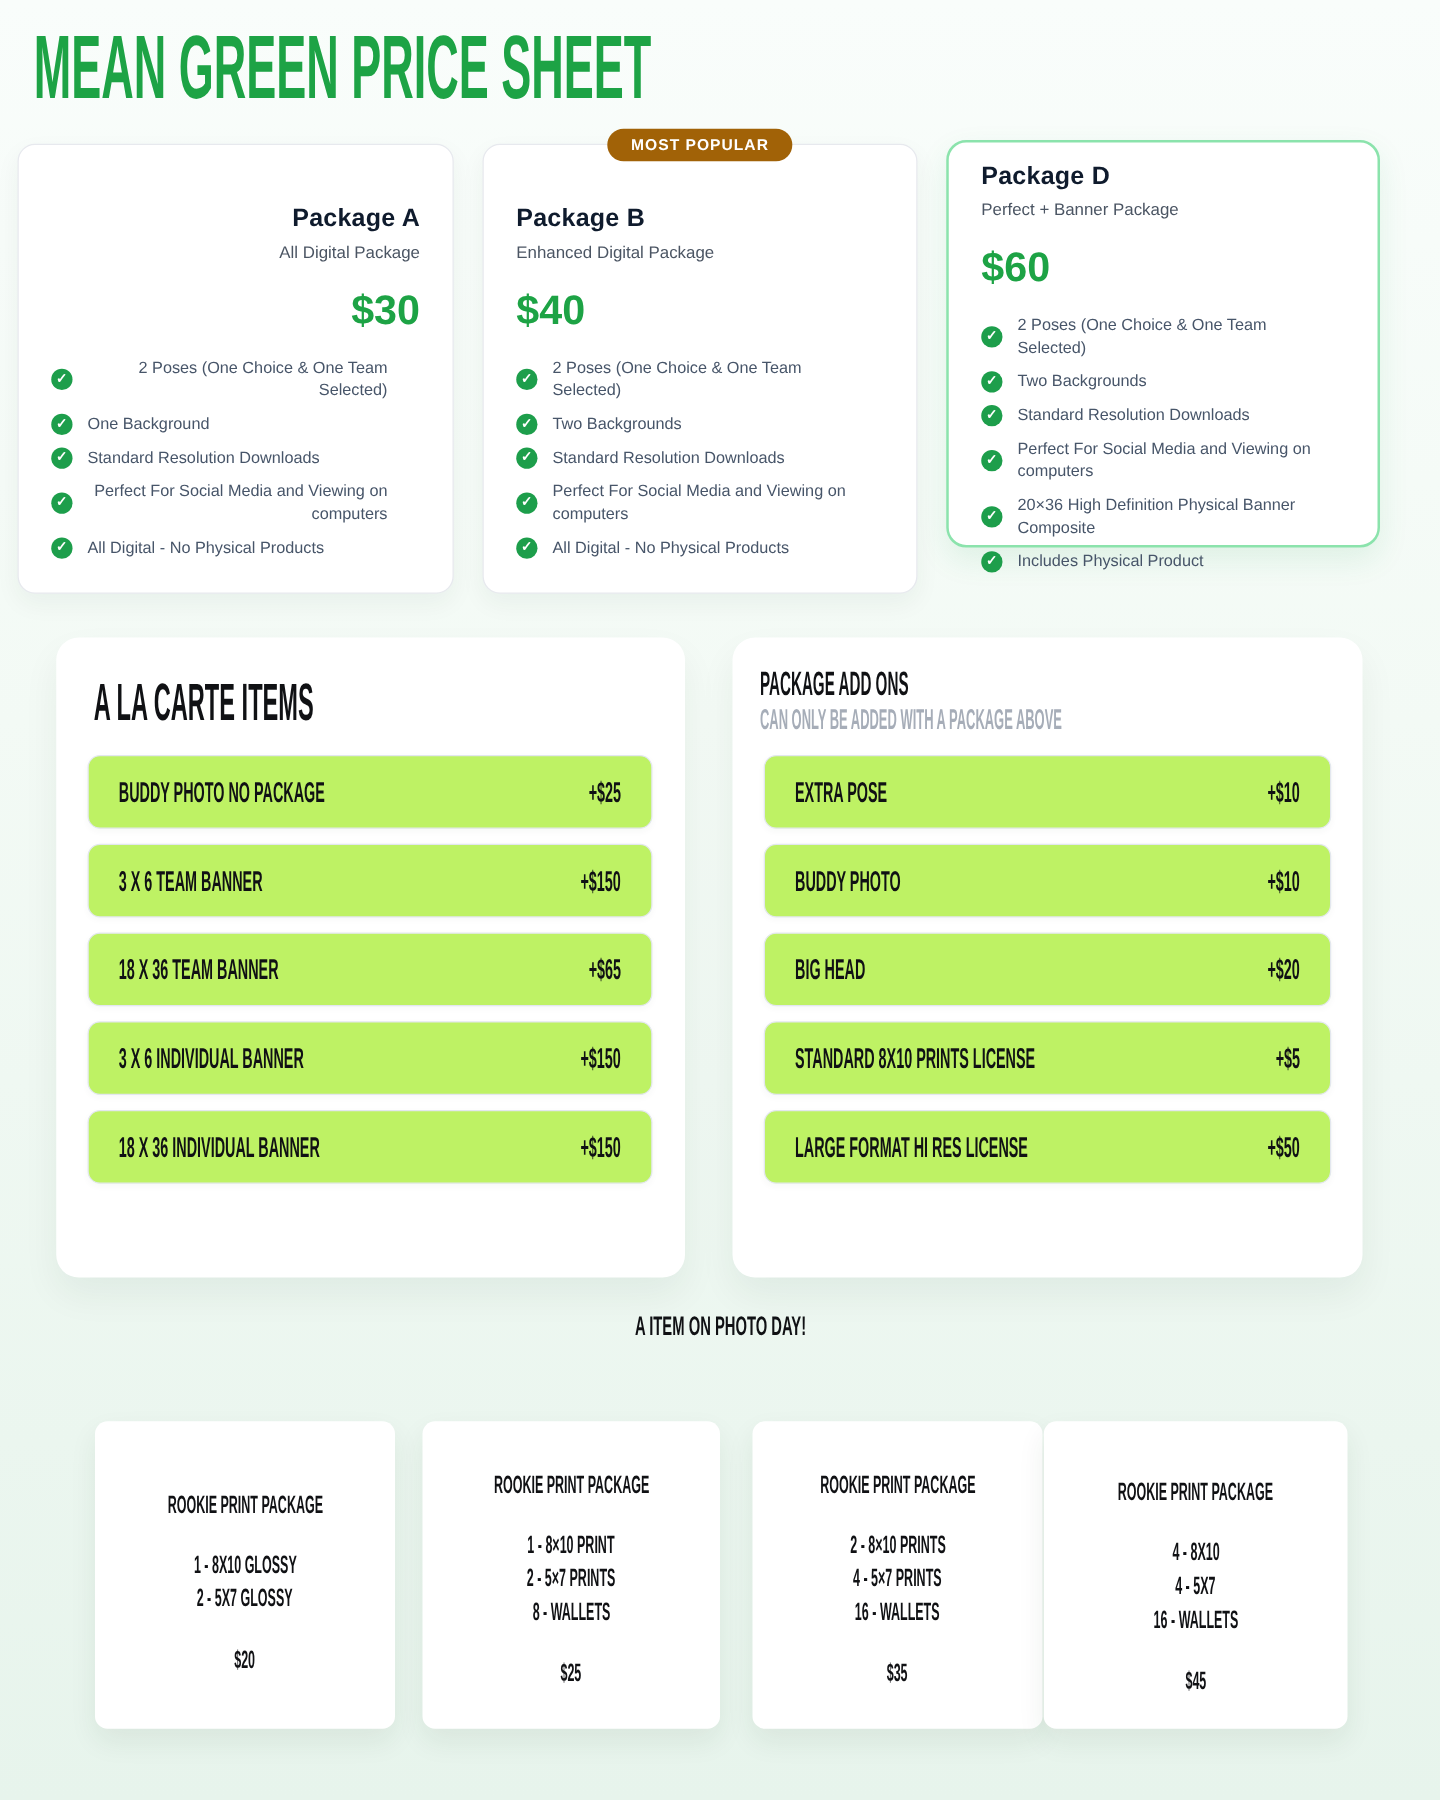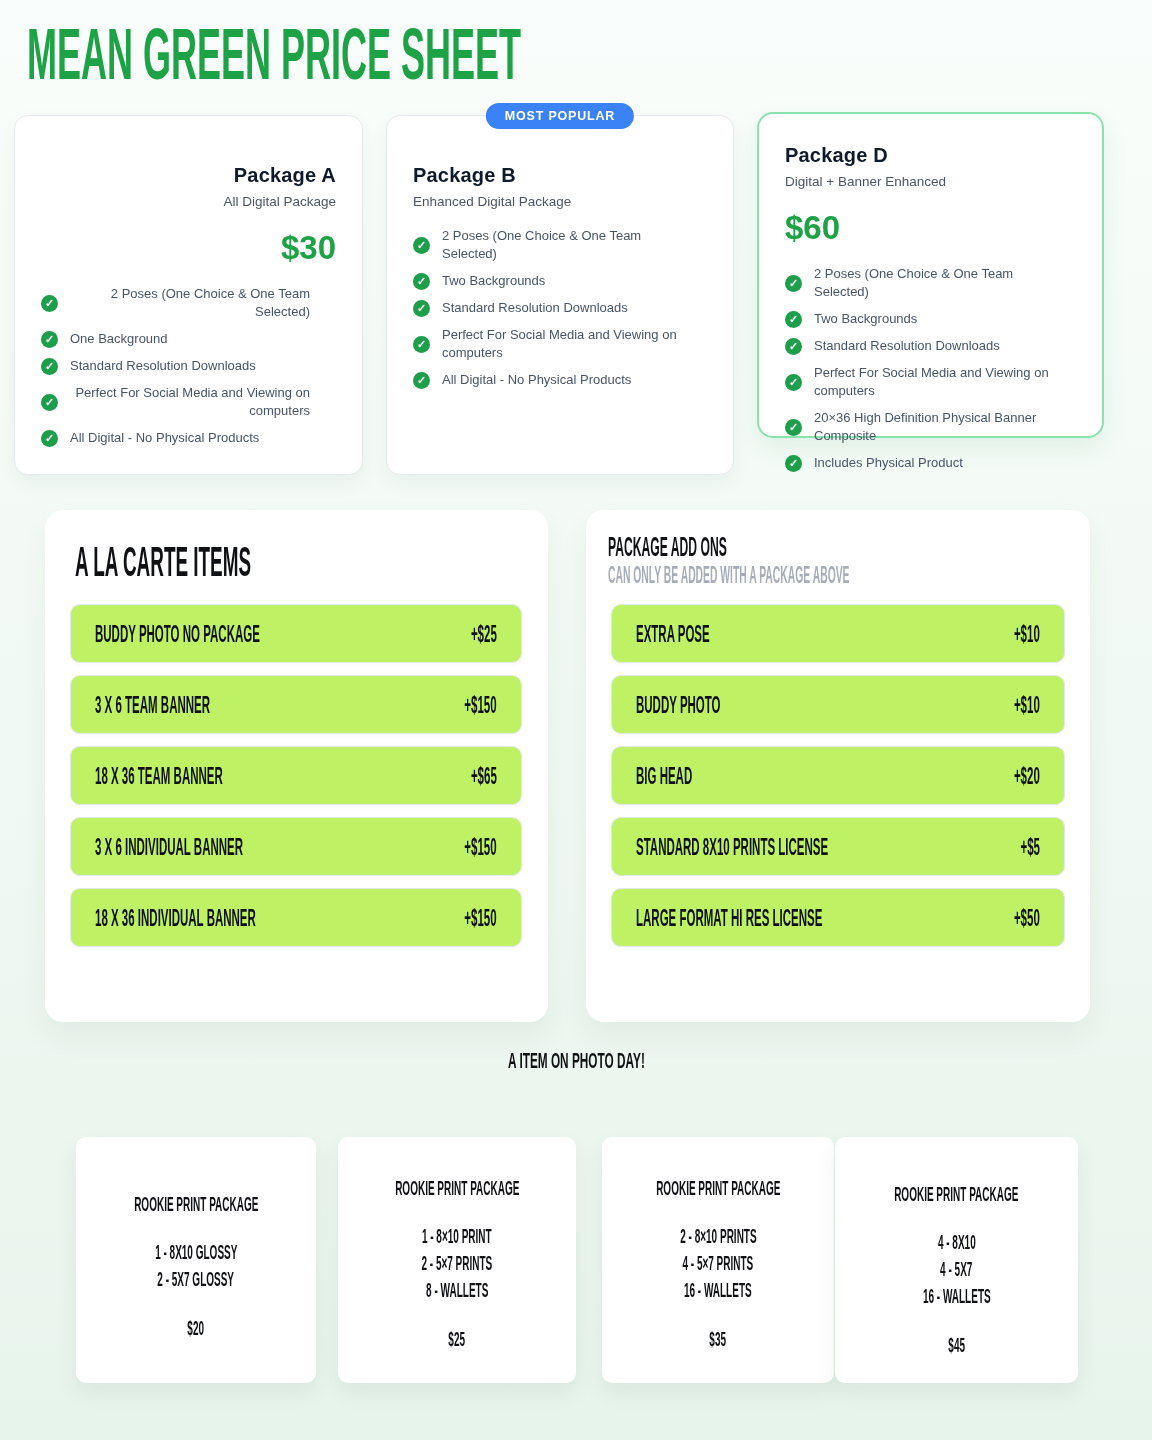--- a/index.html
+++ b/index.html
@@ -19,37 +19,37 @@
   
   .pkg-card{
     position:absolute;background:#ffffff;border:1px solid #e7e9ee;border-radius:14px;
     box-shadow:0 8px 20px rgba(25,50,35,0.05);
     padding:48px 26px 0 26px;box-sizing:border-box;
   }
   #card-a{left:14px;top:115px;width:349px;height:360px;text-align:right;}
   #card-b{left:386px;top:115px;width:348px;height:360px;}
   #card-d{
     left:757px;top:112px;width:347px;height:326px;
-    border:2px solid #8be3ac;border-radius:16px;padding-top:30px;
+    border:2px solid #8be3ac;border-radius:16px;padding-top:16px;
     box-shadow:0 10px 24px rgba(34,160,74,0.10);
   }
   .pkg-name{margin:0;font-size:20px;font-weight:700;color:#0f1b2d;letter-spacing:0.2px;}
   .pkg-sub{font-size:13.5px;color:#4b5563;margin-top:7px;}
   .pkg-price{font-size:33px;font-weight:800;color:#1da345;margin-top:20px;}
   .features{list-style:none;margin:18px 0 0 0;padding:0;}
   .features li{display:flex;align-items:center;gap:12px;margin-bottom:9px;}
   .check{
     width:17px;height:17px;border-radius:50%;background:#1d9e4b;color:#ffffff;
     font-size:11px;font-weight:700;display:flex;align-items:center;justify-content:center;
     flex:0 0 17px;line-height:1;
   }
   .feature-text{font-size:13px;line-height:18px;color:#475569;max-width:240px;}
   .badge{
     position:absolute;top:-13px;left:50%;transform:translateX(-50%);
-    background:#3b82f6;color:#ffffff;font-size:12.5px;font-weight:700;
+    background:#a16207;color:#ffffff;font-size:12.5px;font-weight:700;
     letter-spacing:0.8px;padding:6px 19px;border-radius:999px;white-space:nowrap;
   }
   
   .panel{
     position:absolute;background:#ffffff;border-radius:18px;
     box-shadow:0 14px 30px rgba(25,50,35,0.06);box-sizing:border-box;
   }
   #panel-alc{left:45px;top:510px;width:503px;height:512px;padding:30px 26px 0 25px;}
   #panel-addons{left:586px;top:510px;width:504px;height:512px;padding:22px 22px 0 22px;}
   .alc-title{
@@ -137,20 +137,21 @@
         <span class="check">✓</span>
         <span class="feature-text">All Digital - No Physical Products</span>
       </li>
     </ul>
   </section>
 
   <section class="pkg-card" id="card-b">
     <div class="badge">MOST POPULAR</div>
     <h2 class="pkg-name">Package B</h2>
     <div class="pkg-sub">Enhanced Digital Package</div>
+    <div class="pkg-price">$40</div>
     <ul class="features">
       <li>
         <span class="check">✓</span>
         <span class="feature-text">2 Poses (One Choice &amp; One Team Selected)</span>
       </li>
       <li>
         <span class="check">✓</span>
         <span class="feature-text">Two Backgrounds</span>
       </li>
       <li>
@@ -163,21 +164,21 @@
       </li>
       <li>
         <span class="check">✓</span>
         <span class="feature-text">All Digital - No Physical Products</span>
       </li>
     </ul>
   </section>
 
   <section class="pkg-card" id="card-d">
     <h2 class="pkg-name">Package D</h2>
-    <div class="pkg-sub">Digital + Banner Enhanced</div>
+    <div class="pkg-sub">Perfect + Banner Package</div>
     <div class="pkg-price">$60</div>
     <ul class="features">
       <li>
         <span class="check">✓</span>
         <span class="feature-text">2 Poses (One Choice &amp; One Team Selected)</span>
       </li>
       <li>
         <span class="check">✓</span>
         <span class="feature-text">Two Backgrounds</span>
       </li>

